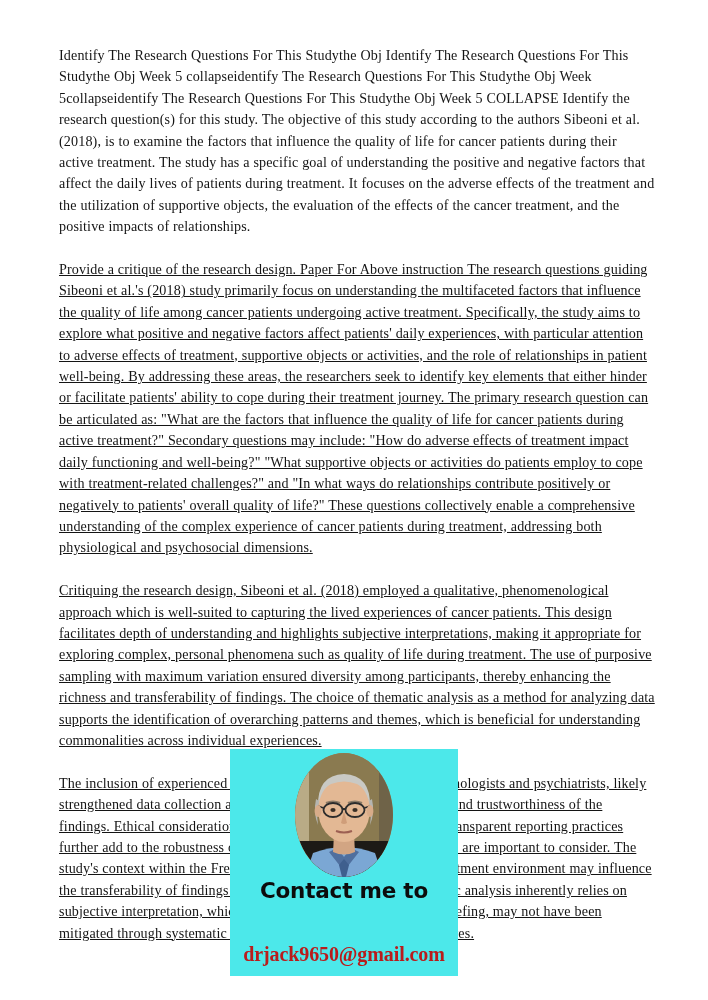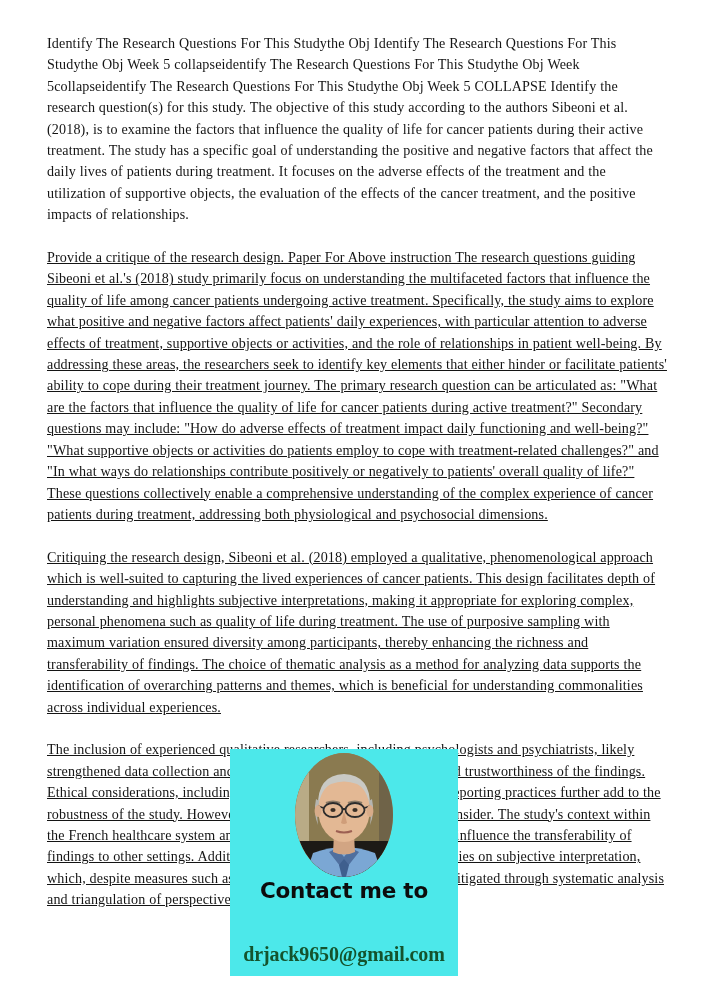--- a/index.html
+++ b/index.html
@@ -27,21 +27,21 @@
     position: absolute;
     left: 47px;
     top: 33px;
     width: 620px;
   }
   .para {
     font-size: 14.1px;
     line-height: 21.4px;
     color: #141414;
     text-align: left;
-    margin: 0;
+    margin: 12px;
     letter-spacing: 0.01em;
     word-spacing: 0.01em;
   }
   .para + .para {
     margin-top: 21.4px;
     text-decoration: underline;
   }
 
   
   .promo-overlay {
@@ -92,21 +92,21 @@
   }
   .promo-email {
     position: absolute;
     left: 0;
     top: 194px;
     width: 100%;
     text-align: center;
     font-family: "Liberation Serif", "DejaVu Serif", serif;
     font-weight: bold;
     font-size: 20px;
-    color: #14532d;
+    color: #b91c1c;
     letter-spacing: -0.1px;
   }
 </style>
 </head>
 <body>
 
 <div class="page">
 
   <div class="doc-body">
     <p class="para">Identify The Research Questions For This Studythe Obj Identify The Research Questions For This Studythe Obj Week 5 collapseidentify The Research Questions For This Studythe Obj Week 5collapseidentify The Research Questions For This Studythe Obj Week 5 COLLAPSE Identify the research question(s) for this study. The objective of this study according to the authors Sibeoni et al. (2018), is to examine the factors that influence the quality of life for cancer patients during their active treatment. The study has a specific goal of understanding the positive and negative factors that affect the daily lives of patients during treatment. It focuses on the adverse effects of the treatment and the utilization of supportive objects, the evaluation of the effects of the cancer treatment, and the positive impacts of relationships.</p>

